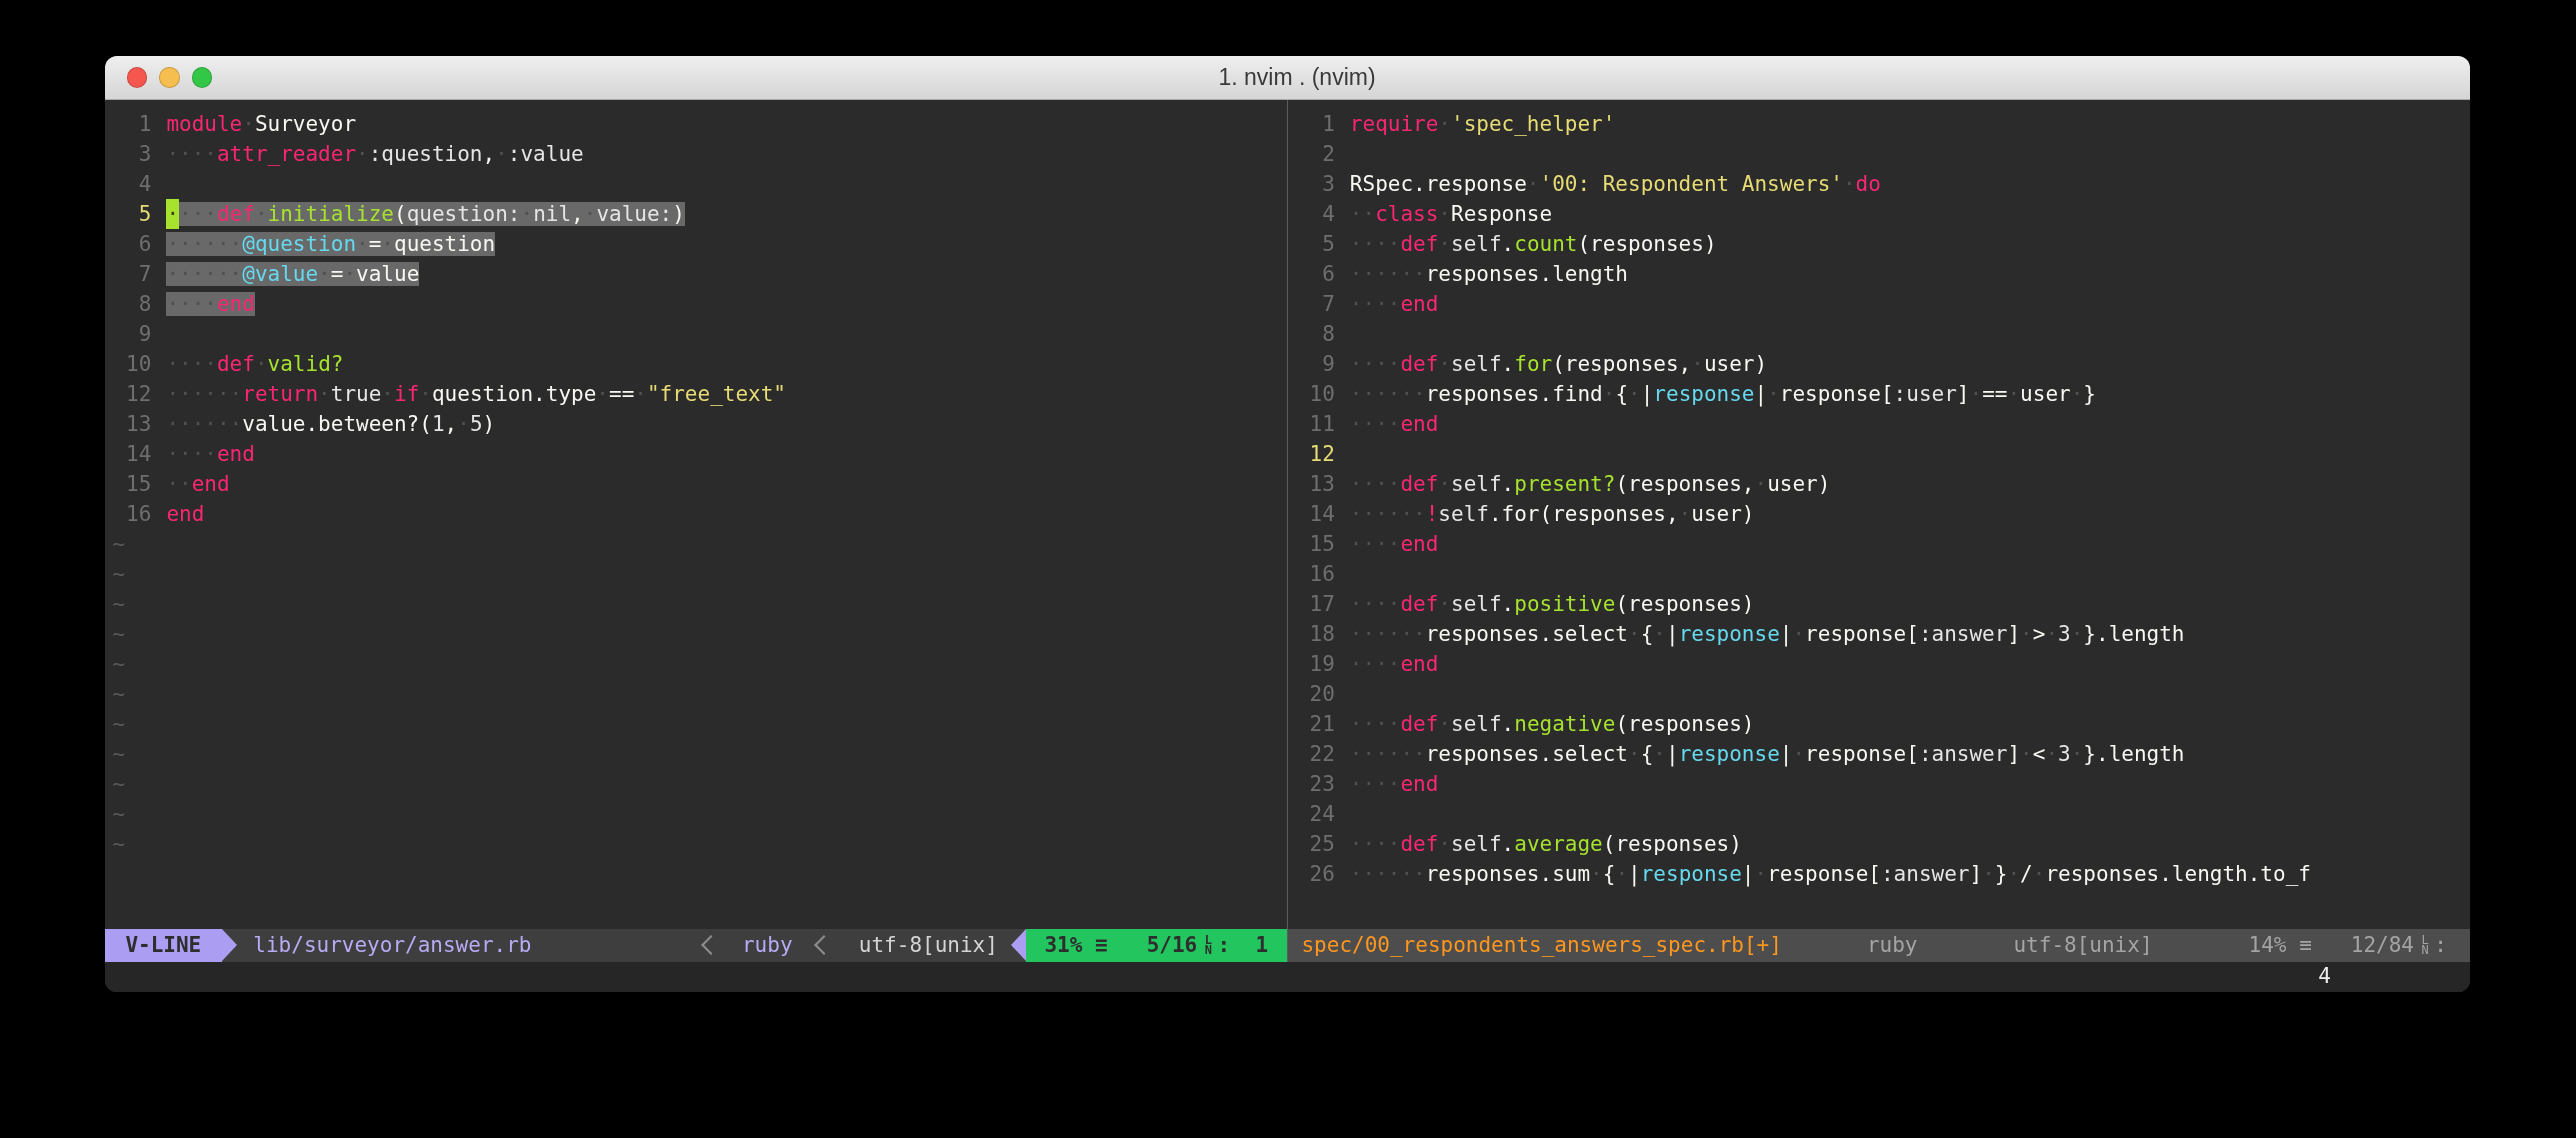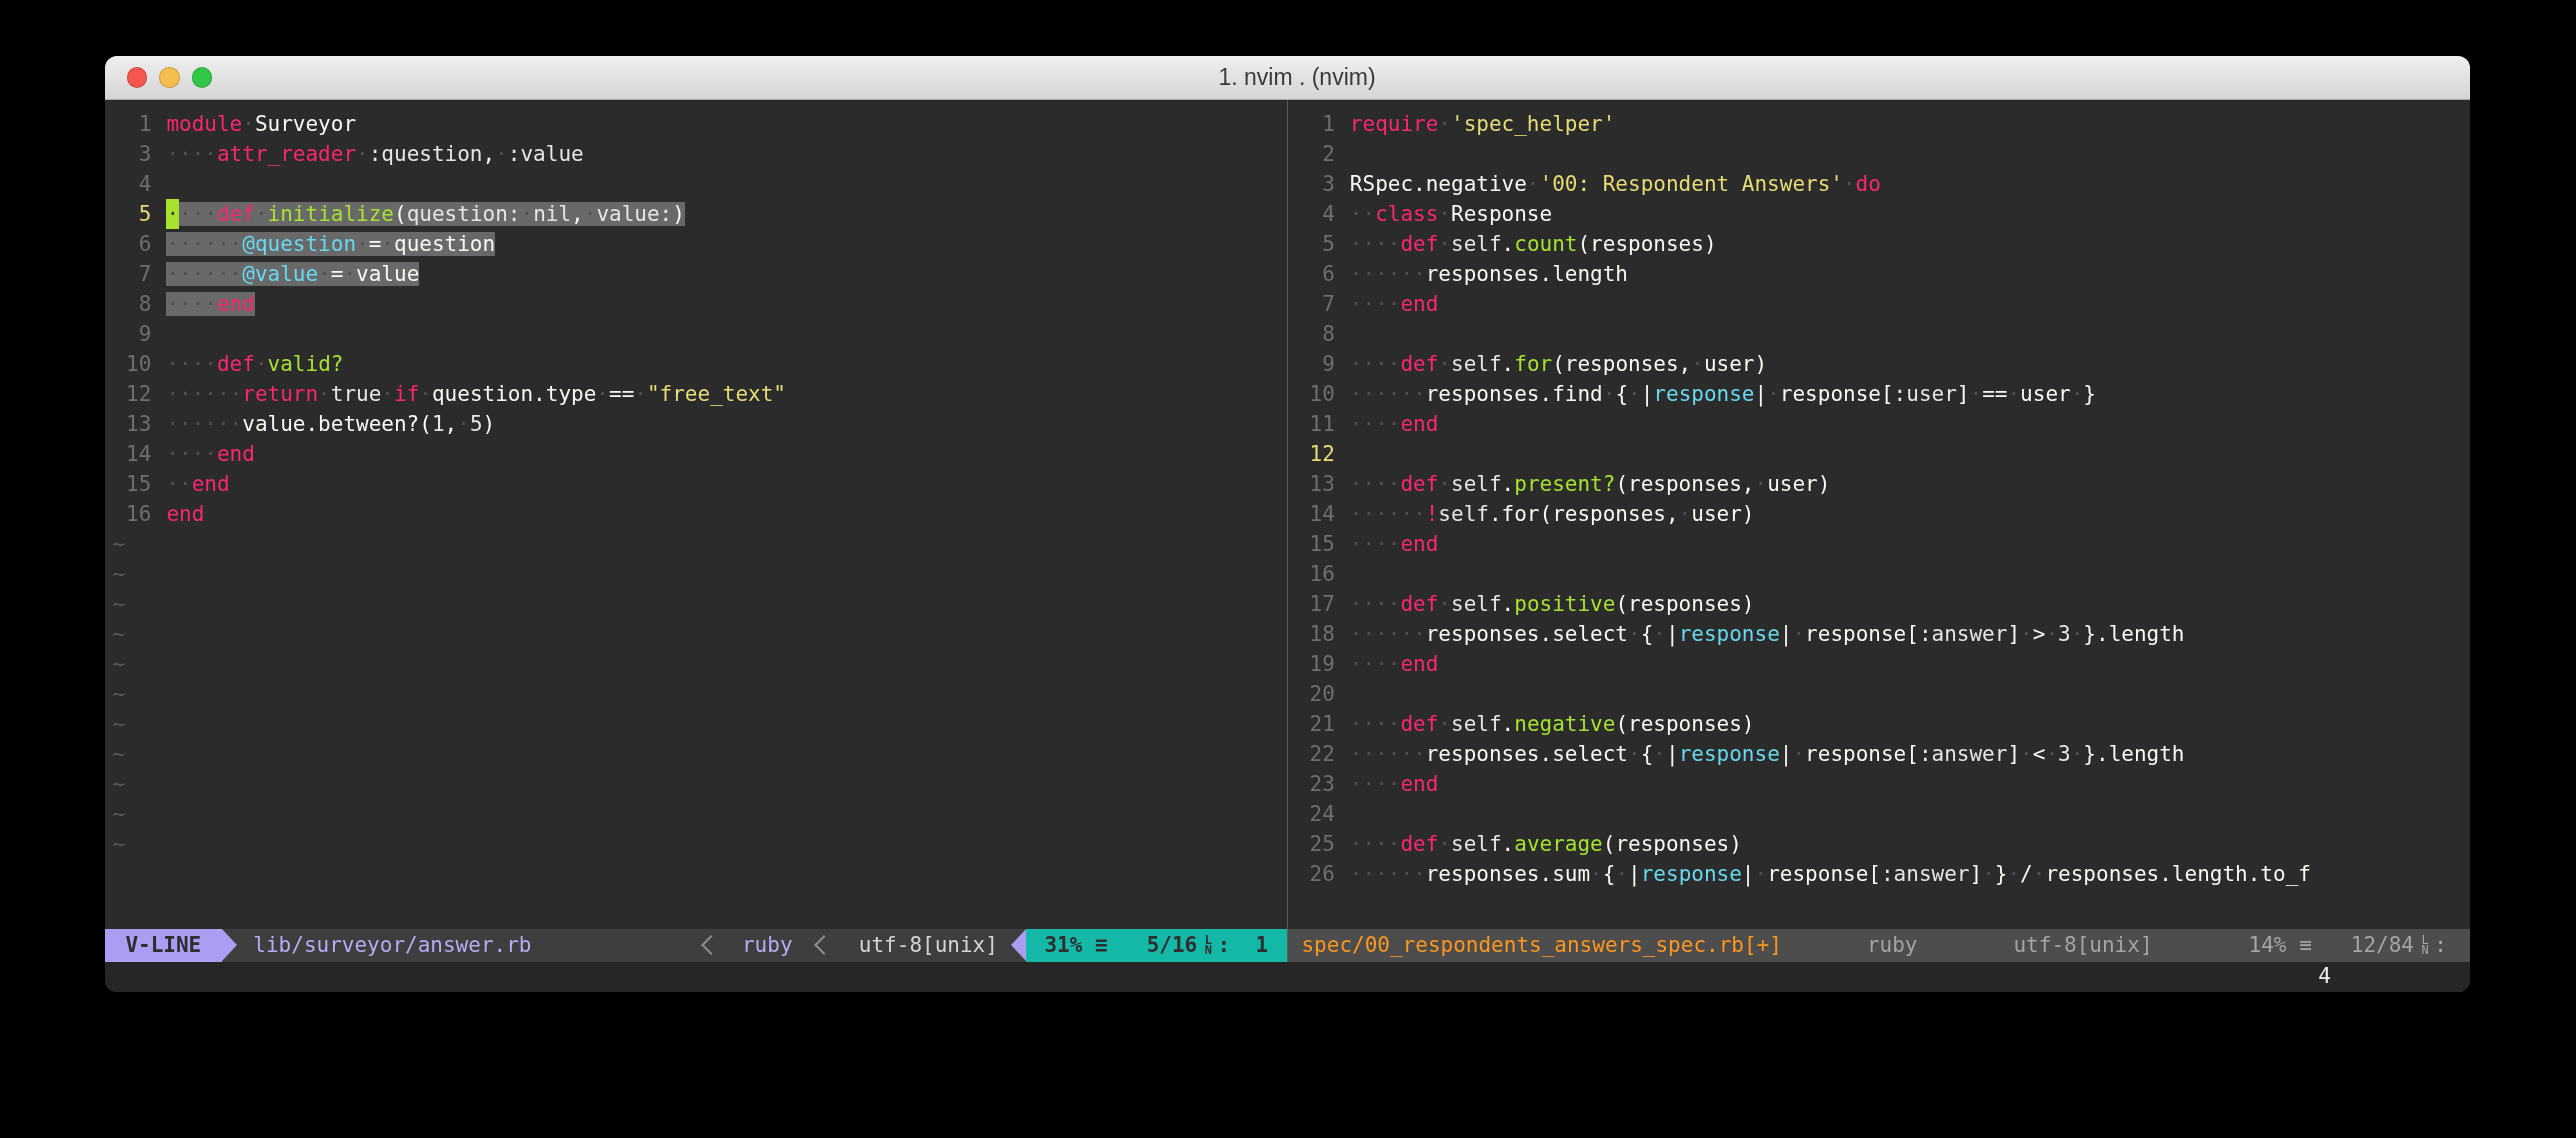--- a/index.html
+++ b/index.html
@@ -46,21 +46,21 @@
   .seg.mode{background:#ab9df2;color:#2e2e2e;font-weight:bold;padding:0 20.4px;}
   .tri-right{width:0;height:0;border-top:16.7px solid transparent;border-bottom:16.7px solid transparent;
              border-left:15.7px solid #ab9df2;}
   .tri-left{width:0;height:0;border-top:16.7px solid transparent;border-bottom:16.7px solid transparent;
             border-right:15.7px solid #ab9df2;}
   .seg.file{color:#b9aaf4;padding:0 16.7px;flex:1 1 auto;}
   .chev{width:12px;height:12px;border-left:2.8px solid #8d8d8d;border-bottom:2.8px solid #8d8d8d;
         transform:rotate(45deg);margin:0 15px;flex:0 0 auto;}
   .seg.ft{color:#b9aaf4;padding:0 9.3px;}
   .seg.enc{color:#d4d4d4;padding:0 13px;}
-  .seg.pos{background:#14b8a6;color:#2e2e2e;font-weight:bold;padding:0 18.5px;align-items:center;}
+  .seg.pos{background:#22c55e;color:#2e2e2e;font-weight:bold;padding:0 18.5px;align-items:center;}
   .pos-gap{display:inline-block;width:39px;}
   .lnsym{display:inline-flex;flex-direction:column;justify-content:center;line-height:10.2px;
          font-size:12px;font-weight:bold;margin:0 5.6px 0 7.4px;}
   .lnsym span{display:block;height:10.2px;}
   .sl.inactive{background:#4d4d4d;color:#a4a4a4;gap:48px;}
   .sl.inactive .seg.file{color:#fd971f;flex:1 1 auto;padding:0 13px;}
   .sl.inactive .seg{padding:0 24px;}
   .sl.inactive .lnsym{font-weight:normal;}
   
   .cmdline{position:relative;height:30.5px;background:#262626;flex:0 0 auto;}
@@ -126,21 +126,21 @@
             </span>
           </div>
         </div>
 
         <div class="vsep"></div>
 
         <div class="pane">
           <div class="code" id="pane-right">
               <div class="ln"><span class="gut">1</span><span class="txt"><span class="t-k">require</span><span class="t-d">·</span><span class="t-s">'spec_helper'</span></span></div>
               <div class="ln"><span class="gut">2</span><span class="txt"></span></div>
-              <div class="ln"><span class="gut">3</span><span class="txt"><span class="t-w">RSpec.negative</span><span class="t-d">·</span><span class="t-s">'00: Respondent Answers'</span><span class="t-d">·</span><span class="t-k">do</span></span></div>
+              <div class="ln"><span class="gut">3</span><span class="txt"><span class="t-w">RSpec.response</span><span class="t-d">·</span><span class="t-s">'00: Respondent Answers'</span><span class="t-d">·</span><span class="t-k">do</span></span></div>
               <div class="ln"><span class="gut">4</span><span class="txt"><span class="t-d">··</span><span class="t-k">class</span><span class="t-d">·</span><span class="t-w">Response</span></span></div>
               <div class="ln"><span class="gut">5</span><span class="txt"><span class="t-d">····</span><span class="t-k">def</span><span class="t-d">·</span><span class="t-p">self</span><span class="t-w">.</span><span class="t-m">count</span><span class="t-w">(responses)</span></span></div>
               <div class="ln"><span class="gut">6</span><span class="txt"><span class="t-d">······</span><span class="t-w">responses.length</span></span></div>
               <div class="ln"><span class="gut">7</span><span class="txt"><span class="t-d">····</span><span class="t-k">end</span></span></div>
               <div class="ln"><span class="gut">8</span><span class="txt"></span></div>
               <div class="ln"><span class="gut">9</span><span class="txt"><span class="t-d">····</span><span class="t-k">def</span><span class="t-d">·</span><span class="t-p">self</span><span class="t-w">.</span><span class="t-m">for</span><span class="t-w">(responses,</span><span class="t-d">·</span><span class="t-w">user)</span></span></div>
               <div class="ln"><span class="gut">10</span><span class="txt"><span class="t-d">······</span><span class="t-w">responses.find</span><span class="t-d">·</span><span class="t-w">{</span><span class="t-d">·</span><span class="t-w">|</span><span class="t-c">response</span><span class="t-w">|</span><span class="t-d">·</span><span class="t-w">response[</span><span class="t-p">:user</span><span class="t-w">]</span><span class="t-d">·</span><span class="t-w">==</span><span class="t-d">·</span><span class="t-w">user</span><span class="t-d">·</span><span class="t-w">}</span></span></div>
               <div class="ln"><span class="gut">11</span><span class="txt"><span class="t-d">····</span><span class="t-k">end</span></span></div>
               <div class="ln"><span class="gut cur">12</span><span class="txt"></span></div>
               <div class="ln"><span class="gut">13</span><span class="txt"><span class="t-d">····</span><span class="t-k">def</span><span class="t-d">·</span><span class="t-p">self</span><span class="t-w">.</span><span class="t-m">present?</span><span class="t-w">(responses,</span><span class="t-d">·</span><span class="t-w">user)</span></span></div>

